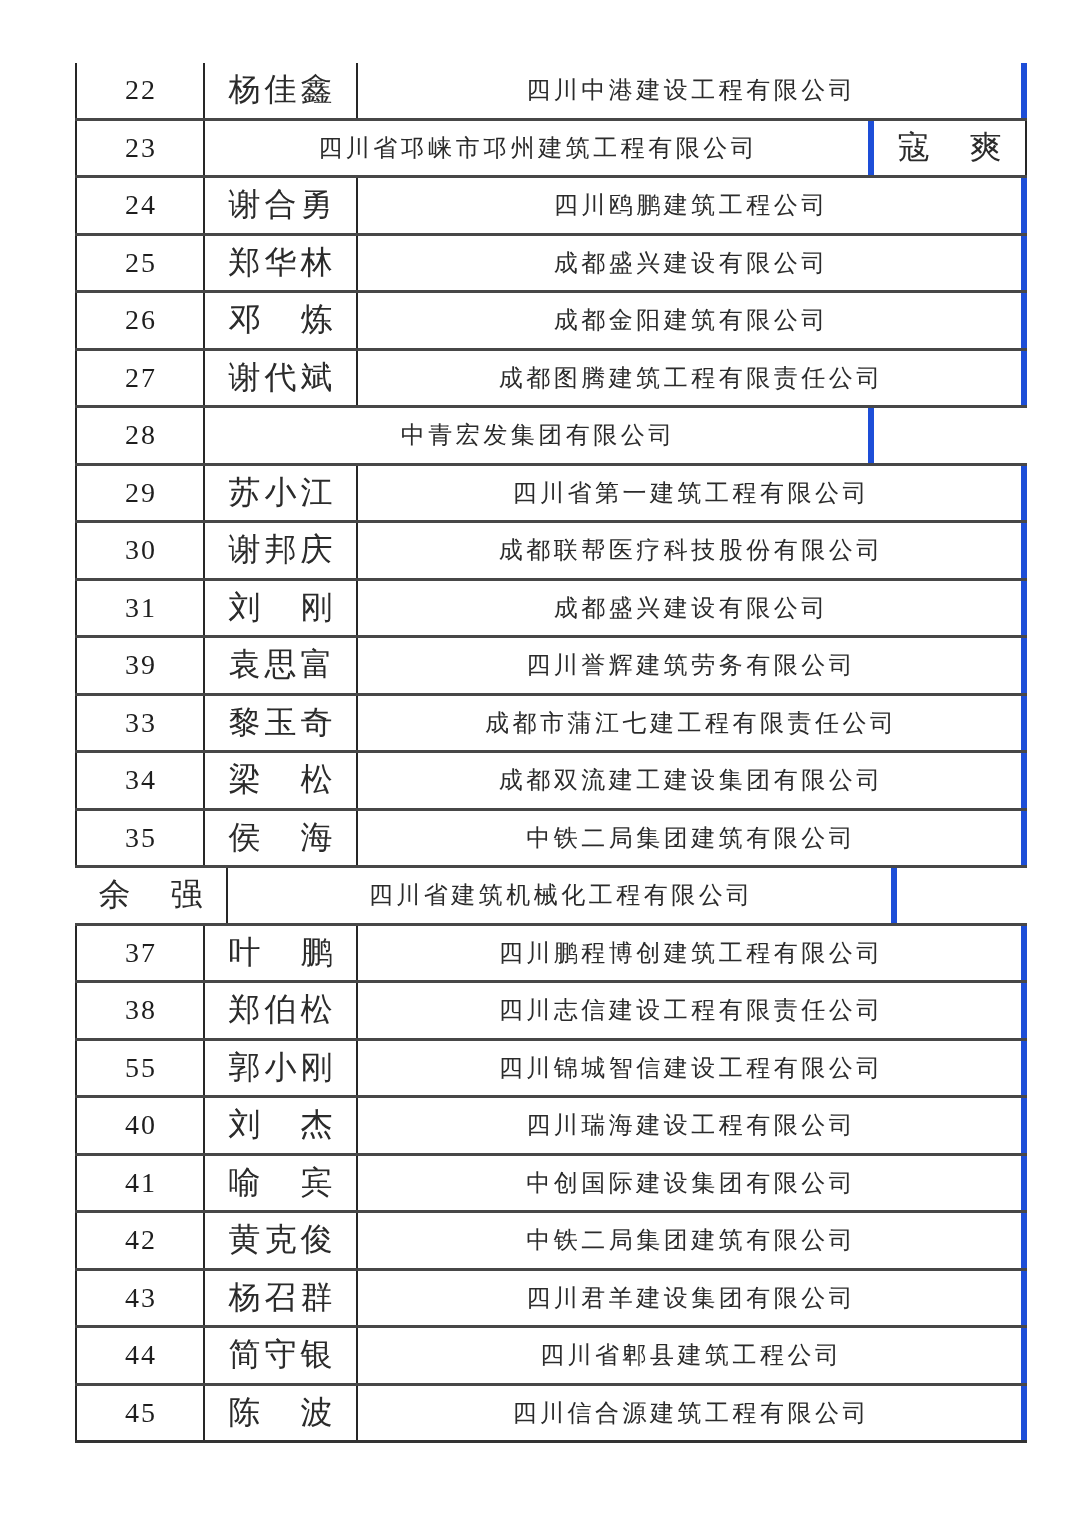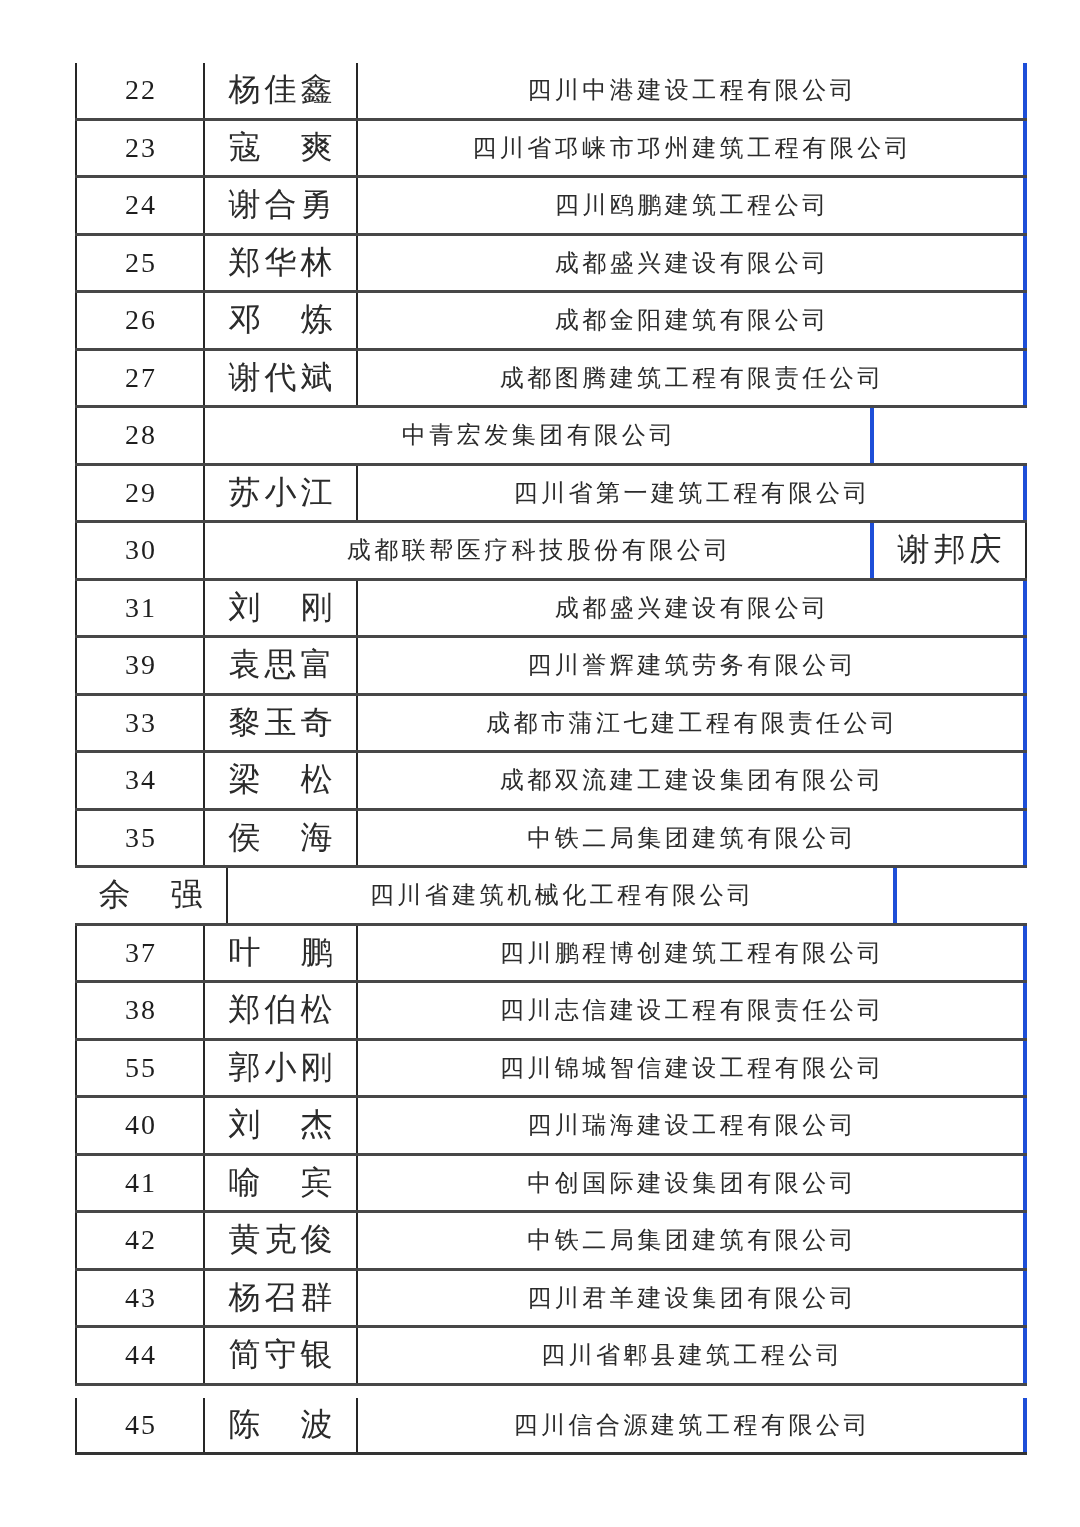--- a/index.html
+++ b/index.html
@@ -22,21 +22,20 @@
     width: 952px;
   }
   .row {
     display: flex;
     height: 57.5px;
     box-sizing: border-box;
     border-bottom: 3px solid #474747;
   }
   .row:last-child {
     border-bottom: 3px solid #333333;
-    margin-top: 12px;
   }
   .cell {
     box-sizing: border-box;
     display: flex;
     align-items: center;
     justify-content: center;
     overflow: hidden;
     white-space: nowrap;
   }
   .c-no {
@@ -50,41 +49,41 @@
   }
   .c-name {
     width: 153px;
     border-right: 2px solid #262626;
     font-size: 32px;
     letter-spacing: 4px;
     text-indent: 4px;
   }
   .c-company {
     width: 669px;
-    border-right: 4px solid #1d4ed8;
+    border-right: 6px solid #1d4ed8;
     font-size: 24px;
     letter-spacing: 3.5px;
     text-indent: 3.5px;
   }
 </style>
 </head>
 <body>
 
 <div class="page">
   <div class="roster-table">
 
     <div class="row">
       <div class="cell c-no">22</div>
       <div class="cell c-name">杨佳鑫</div>
       <div class="cell c-company">四川中港建设工程有限公司</div>
     </div>
     <div class="row">
       <div class="cell c-no">23</div>
+      <div class="cell c-company">四川省邛崃市邛州建筑工程有限公司</div>
       <div class="cell c-name">寇　爽</div>
-      <div class="cell c-company">四川省邛崃市邛州建筑工程有限公司</div>
     </div>
     <div class="row">
       <div class="cell c-no">24</div>
       <div class="cell c-name">谢合勇</div>
       <div class="cell c-company">四川鸥鹏建筑工程公司</div>
     </div>
     <div class="row">
       <div class="cell c-no">25</div>
       <div class="cell c-name">郑华林</div>
       <div class="cell c-company">成都盛兴建设有限公司</div>
@@ -103,22 +102,22 @@
       <div class="cell c-no">28</div>
       <div class="cell c-company">中青宏发集团有限公司</div>
     </div>
     <div class="row">
       <div class="cell c-no">29</div>
       <div class="cell c-name">苏小江</div>
       <div class="cell c-company">四川省第一建筑工程有限公司</div>
     </div>
     <div class="row">
       <div class="cell c-no">30</div>
+      <div class="cell c-name">谢邦庆</div>
       <div class="cell c-company">成都联帮医疗科技股份有限公司</div>
-      <div class="cell c-name">谢邦庆</div>
     </div>
     <div class="row">
       <div class="cell c-no">31</div>
       <div class="cell c-name">刘　刚</div>
       <div class="cell c-company">成都盛兴建设有限公司</div>
     </div>
     <div class="row">
       <div class="cell c-no">39</div>
       <div class="cell c-name">袁思富</div>
       <div class="cell c-company">四川誉辉建筑劳务有限公司</div>

